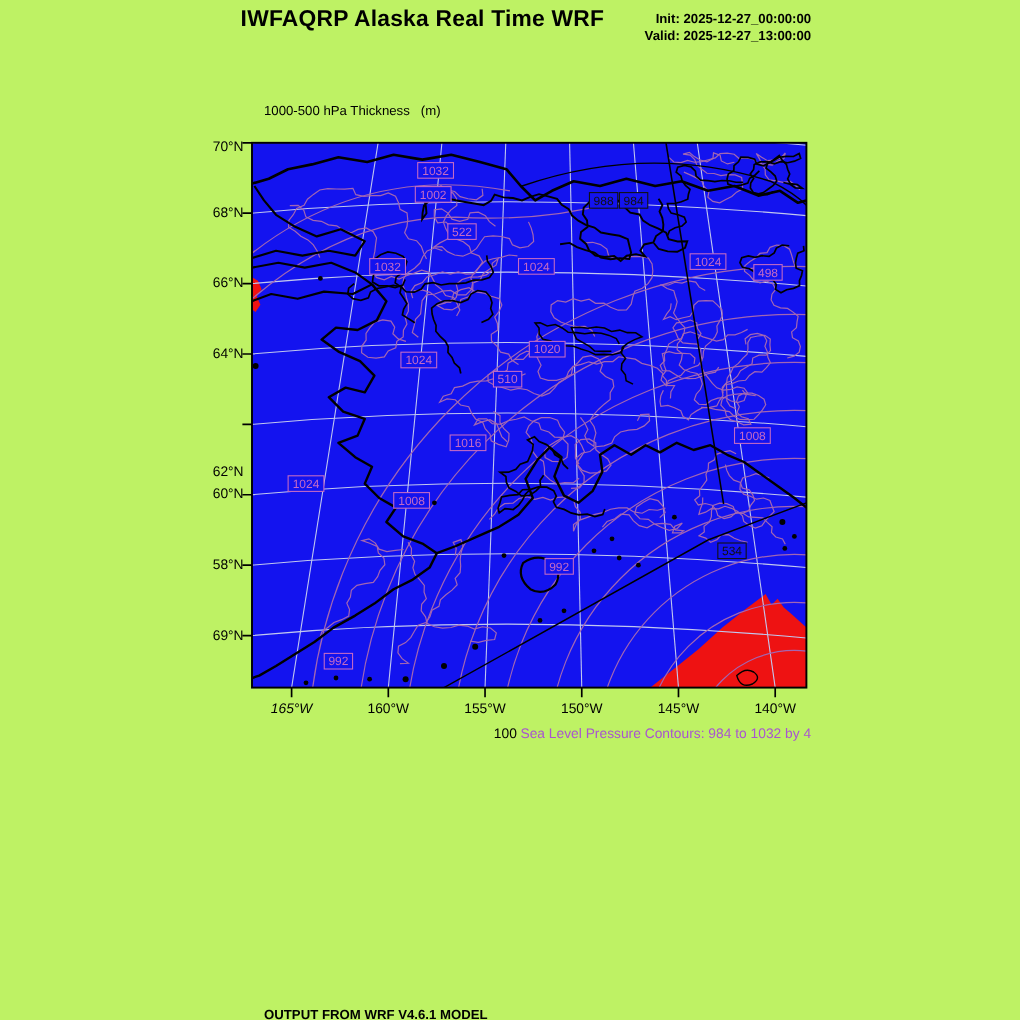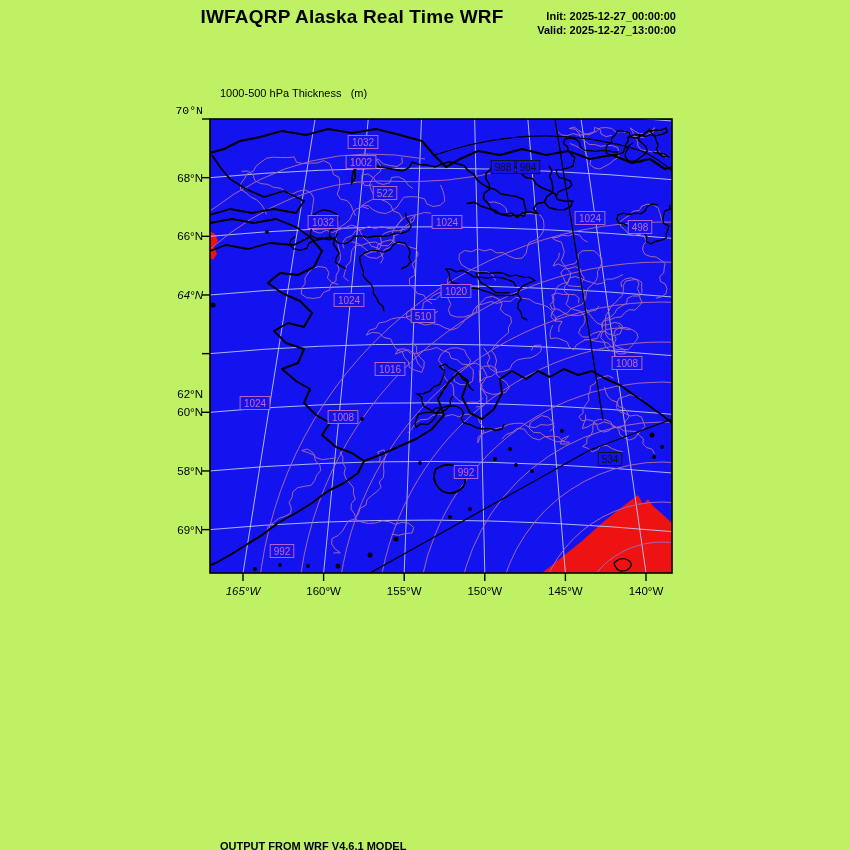--- a/index.html
+++ b/index.html
@@ -231,36 +231,39 @@
       <line x1="14" y1="360.96" x2="22" y2="360.96" stroke="#000" stroke-width="1.4"></line>
       <line x1="14" y1="419.62" x2="22" y2="419.62" stroke="#000" stroke-width="1.4"></line>
       <line x1="55" y1="463" x2="55" y2="471" stroke="#000" stroke-width="1.4"></line>
       <line x1="135.6" y1="463" x2="135.6" y2="471" stroke="#000" stroke-width="1.4"></line>
       <line x1="216.2" y1="463" x2="216.2" y2="471" stroke="#000" stroke-width="1.4"></line>
       <line x1="296.79999999999995" y1="463" x2="296.79999999999995" y2="471" stroke="#000" stroke-width="1.4"></line>
       <line x1="377.4" y1="463" x2="377.4" y2="471" stroke="#000" stroke-width="1.4"></line>
       <line x1="458" y1="463" x2="458" y2="471" stroke="#000" stroke-width="1.4"></line>
     </svg>
   <div id="ylabels">
-      <div class="ylab" style="left: 163px; top: 104px; font-family: Liberation Mono, monospace;">70°N</div>
+      <div class="ylab" style="left: 163px; top: 116px;">70°N</div>
       <div class="ylab" style="left: 163px; top: 170.66px;">68°N</div>
       <div class="ylab" style="left: 163px; top: 229.32px;">66°N</div>
-      <div class="ylab" style="left: 163px; top: 287.98px; font-style: italic;">64°N</div>
+      <div class="ylab" style="left: 163px; top: 287.98px;">64°N</div>
       <div class="ylab" style="left: 163px; top: 346.64px; margin-top: 40px;">62°N</div>
       <div class="ylab" style="left: 163px; top: 405.3px;">60°N</div>
       <div class="ylab" style="left: 163px; top: 463.96px;">58°N</div>
       <div class="ylab" style="left: 163px; top: 522.62px;">69°N</div>
     </div>
   <div id="xlabels">
       <div class="xlab" style="left: 215px; top: 584px; font-style: italic;">165°W</div>
       <div class="xlab" style="left: 295.6px; top: 584px;">160°W</div>
       <div class="xlab" style="left: 376.2px; top: 584px;">155°W</div>
       <div class="xlab" style="left: 456.8px; top: 584px;">150°W</div>
       <div class="xlab" style="left: 537.4px; top: 584px;">145°W</div>
       <div class="xlab" style="left: 618px; top: 584px;">140°W</div>
     </div>
 
+  <div id="caption">
+    <span class="pfx">100</span><span class="cap" style="color: rgb(169, 85, 207);">Sea Level Pressure Contours: 984 to 1032 by 4</span>
+  </div>
 
   <div id="footer">
     <div>OUTPUT FROM WRF V4.6.1 MODEL</div>
     
   </div>
 </div>
 
 </body></html>

